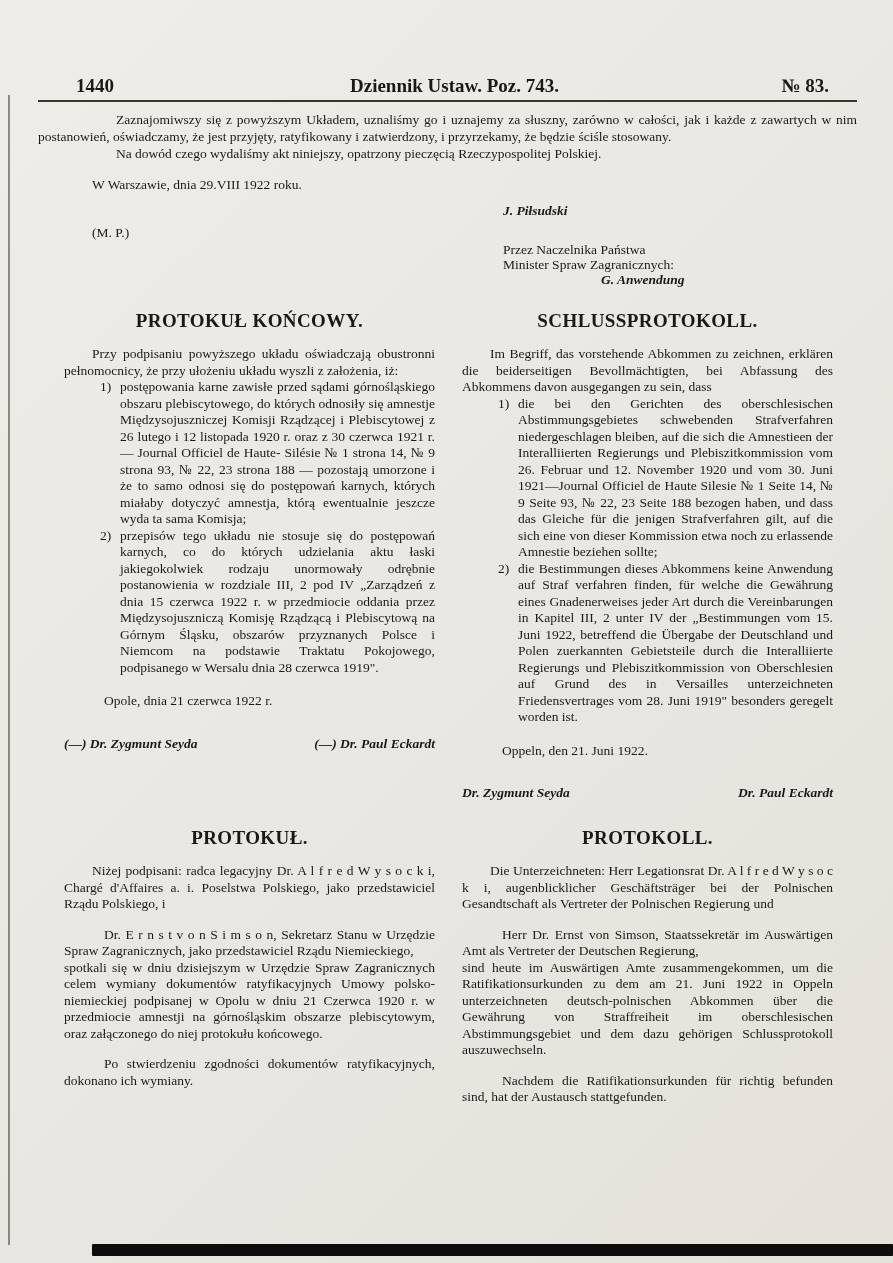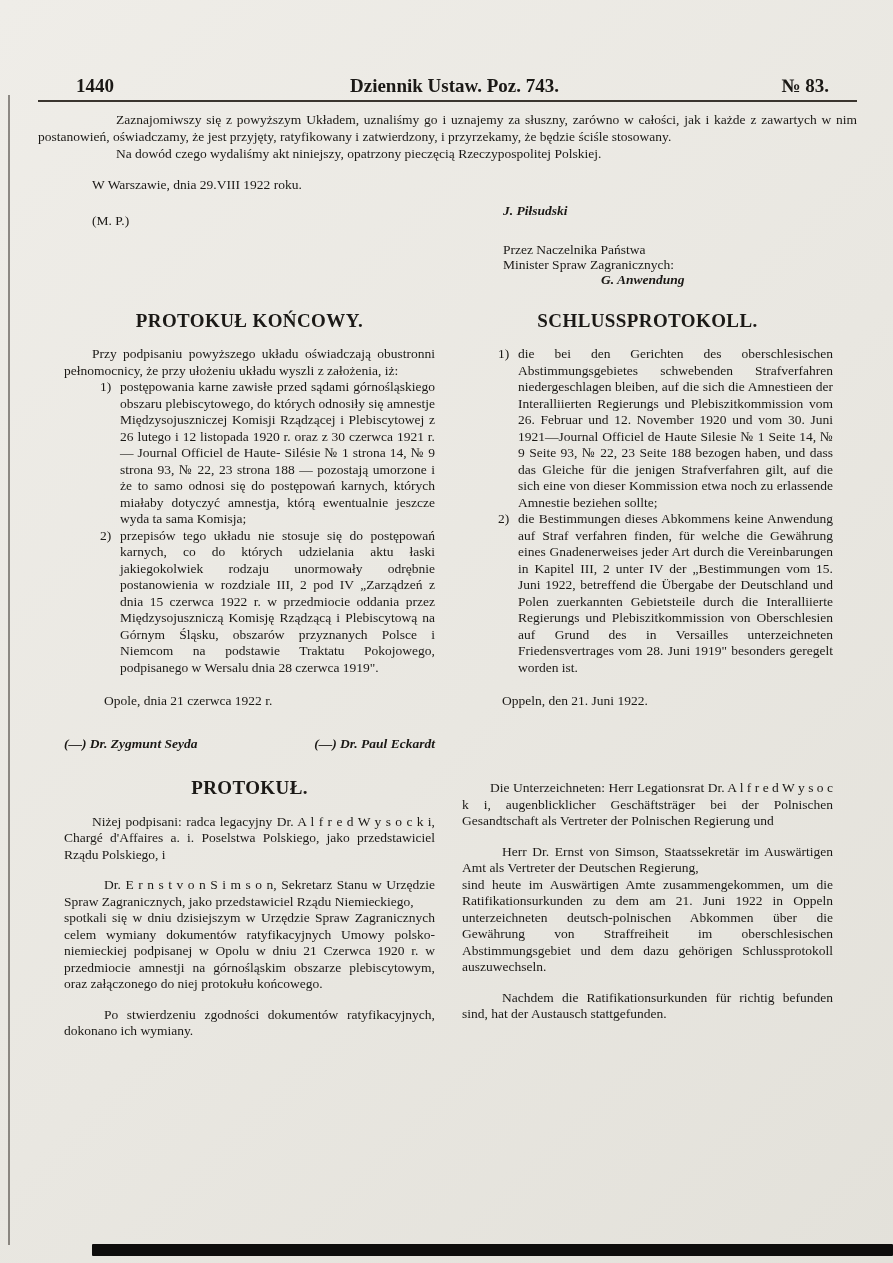--- a/index.html
+++ b/index.html
@@ -32,21 +32,21 @@
   .hdr .jtitle { position:absolute; left:50%; transform:translateX(-50%); }
   .hdr .issue { position:absolute; right:4px; }
   .rule { margin:5px 36px 0 38px; border:none; border-top:2px solid #3a352f; }
 
   
   .preamble { margin:10px 36px 0 38px; }
   .preamble .p1 { text-align:justify; text-indent:78px; }
   .preamble .p2 { text-indent:78px; margin-top:1px; }
   .place-date { margin:14px 0 0 54px; }
   .sig-area { display:flex; align-items:flex-start; margin-top:10px; }
-  .seal { margin:10px 0 0 54px; }
+  .seal { margin:22px 0 0 54px; }
   .state-sign { margin-left:auto; margin-right:54px; width:300px; }
   .pilsudski { font-style:italic; font-weight:700; padding-right:28px; margin-bottom:22px; }
   .state-sign .byline { line-height:15px; }
   .narutowicz { font-style:italic; font-weight:700; margin-left:98px; line-height:15px; }
 
   
   .cols { display:flex; gap:27px; margin:26px 60px 0 64px; }
   .col { flex:1; min-width:0; }
   .colhead { font-size:19px; font-weight:700; text-align:center; letter-spacing:.4px; margin-bottom:17px; }
   .just { text-align:justify; }
@@ -102,44 +102,50 @@
       </div>
       <p class="pdate">Opole, dnia 21 czerwca 1922 r.</p>
       <div class="sigrow">
         <span>(—) Dr. Zygmunt Seyda</span>
         <span>(—) Dr. Paul Eckardt</span>
       </div>
     </div>
 
     <div class="col">
       <p class="colhead">SCHLUSSPROTOKOLL.</p>
+      <p class="just ind">Im Begriff, das vorstehende Abkommen zu zeichnen, erklären die beiderseitigen Bevollmächtigten, bei Abfassung des Abkommens davon ausgegangen zu sein, dass</p>
       <div class="item">
         <span class="mk">1)</span>
         <span class="tx">die bei den Gerichten des oberschlesischen Abstimmungsgebietes schwebenden Strafverfahren niedergeschlagen bleiben, auf die sich die Amnestieen der Interalliierten Regierungs und Plebiszitkommission vom 26. Februar und 12. November 1920 und vom 30. Juni 1921—Journal Officiel de Haute Silesie № 1 Seite 14, № 9 Seite 93, № 22, 23 Seite 188 bezogen haben, und dass das Gleiche für die jenigen Strafverfahren gilt, auf die sich eine von dieser Kommission etwa noch zu erlassende Amnestie beziehen sollte;</span>
       </div>
       <div class="item">
         <span class="mk">2)</span>
         <span class="tx">die Bestimmungen dieses Abkommens keine Anwendung auf Straf verfahren finden, für welche die Gewährung eines Gnadenerweises jeder Art durch die Vereinbarungen in Kapitel III, 2 unter IV der „Bestimmungen vom 15. Juni 1922, betreffend die Übergabe der Deutschland und Polen zuerkannten Gebietsteile durch die Interalliierte Regierungs und Plebiszitkommission von Oberschlesien auf Grund des in Versailles unterzeichneten Friedensvertrages vom 28. Juni 1919" besonders geregelt worden ist.</span>
       </div>
       <p class="pdate">Oppeln, den 21. Juni 1922.</p>
+      <div class="sigrow">
+        <span>Dr. Zygmunt Seyda</span>
+        <span>Dr. Paul Eckardt</span>
+      </div>
     </div>
 
   </div>
 
   <div class="cols sec2">
 
     <div class="col">
       <p class="colhead">PROTOKUŁ.</p>
       <p class="just ind">Niżej podpisani: radca legacyjny Dr. A l f r e d  W y s o c k i, Chargé d'Affaires a. i. Poselstwa Polskiego, jako przedstawiciel Rządu Polskiego, i</p>
       <p class="just ind40 gap">Dr. E r n s t  v o n  S i m s o n, Sekretarz Stanu w Urzędzie Spraw Zagranicznych, jako przedstawiciel Rządu Niemieckiego,</p>
       <p class="just">spotkali się w dniu dzisiejszym w Urzędzie Spraw Zagranicznych celem wymiany dokumentów ratyfikacyjnych Umowy polsko-niemieckiej podpisanej w Opolu w dniu 21 Czerwca 1920 r. w przedmiocie amnestji na górnośląskim obszarze plebiscytowym, oraz załączonego do niej protokułu końcowego.</p>
       <p class="just ind40 gap">Po stwierdzeniu zgodności dokumentów ratyfikacyjnych, dokonano ich wymiany.</p>
     </div>
 
     <div class="col">
+      <p class="colhead">PROTOKOLL.</p>
       <p class="just ind">Die Unterzeichneten: Herr Legationsrat Dr. A l f r e d  W y s o c k i, augenblicklicher Geschäftsträger bei der Polnischen Gesandtschaft als Vertreter der Polnischen Regierung und</p>
       <p class="just ind40 gap">Herr Dr. Ernst von Simson, Staatssekretär im Auswärtigen Amt als Vertreter der Deutschen Regierung,</p>
       <p class="just">sind heute im Auswärtigen Amte zusammengekommen, um die Ratifikationsurkunden zu dem am 21. Juni 1922 in Oppeln unterzeichneten deutsch-polnischen Abkommen über die Gewährung von Straffreiheit im oberschlesischen Abstimmungsgebiet und dem dazu gehörigen Schlussprotokoll auszuwechseln.</p>
       <p class="just ind40 gap">Nachdem die Ratifikationsurkunden für richtig befunden sind, hat der Austausch stattgefunden.</p>
     </div>
 
   </div>
 
   <div class="edge-line"></div>
   <div class="bottom-bar"></div>

